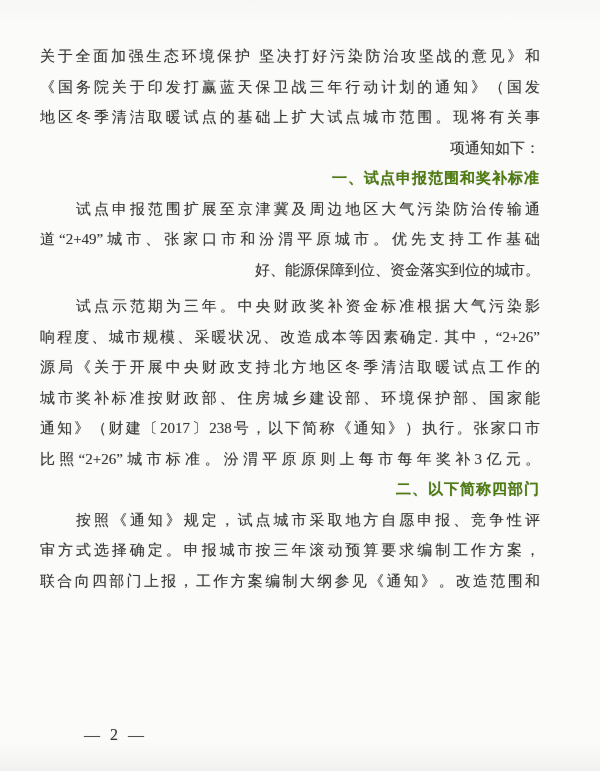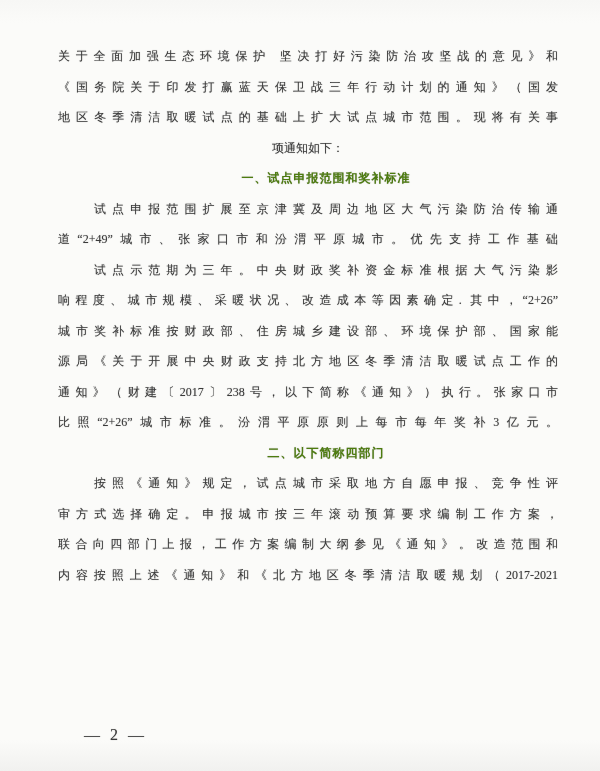--- a/index.html
+++ b/index.html
@@ -16,50 +16,51 @@
     font-family: "Liberation Serif", "DejaVu Serif", serif;
   }
   .page {
     position: absolute;
     left: 0; top: 0;
     width: 600px;
     height: 771px;
   }
   .doc-body {
     position: absolute;
-    left: 58px;
+    left: 40px;
     top: 41px;
     width: 500px;
     color: #3a3a3a;
-    font-size: 12px;
+    font-size: 15px;
     text-shadow: 0 0 1px rgba(70,70,70,0.45);
   }
   .line {
     line-height: 30.5px;
     height: 30.5px;
     white-space: nowrap;
-    text-align: center;
+    text-align: right;
   }
   .just {
     white-space: normal;
     text-align: justify;
     text-align-last: justify;
     height: 30.5px;
     overflow: hidden;
   }
   .indent {
     padding-left: 36px;
   }
   .heading {
     font-family: "Liberation Sans", "DejaVu Sans", sans-serif;
     font-weight: 700;
     color: #4d7c0f;
     letter-spacing: 1px;
   }
   .para-gap {
+    margin-top: 6px;
   }
   .footer {
     position: absolute;
     left: 84px;
     top: 723px;
     color: #3a3a3a;
     font-size: 16px;
     letter-spacing: 3px;
     line-height: 24px;
     text-shadow: 0 0 1px rgba(70,70,70,0.4);
@@ -70,26 +71,26 @@
 
 <div class="page">
   <div class="doc-body">
     <div class="line just">关于全面加强生态环境保护 坚决打好污染防治攻坚战的意见》和</div>
     <div class="line just">《国务院关于印发打赢蓝天保卫战三年行动计划的通知》（国发</div>
     <div class="line just">地区冬季清洁取暖试点的基础上扩大试点城市范围。现将有关事</div>
     <div class="line">项通知如下：</div>
     <div class="line heading indent">一、试点申报范围和奖补标准</div>
     <div class="line just indent">试点申报范围扩展至京津冀及周边地区大气污染防治传输通</div>
     <div class="line just">道“2+49”城市、张家口市和汾渭平原城市。优先支持工作基础</div>
+    <div class="line">好、能源保障到位、资金落实到位的城市。</div>
     <div class="line just indent para-gap">试点示范期为三年。中央财政奖补资金标准根据大气污染影</div>
     <div class="line just">响程度、城市规模、采暖状况、改造成本等因素确定. 其中，“2+26”</div>
+    <div class="line just">源局《关于开展中央财政支持北方地区冬季清洁取暖试点工作的</div>
     <div class="line just">城市奖补标准按财政部、住房城乡建设部、环境保护部、国家能</div>
-    <div class="line just">源局《关于开展中央财政支持北方地区冬季清洁取暖试点工作的</div>
     <div class="line just">通知》（财建〔2017〕238号，以下简称《通知》）执行。张家口市</div>
     <div class="line just">比照“2+26”城市标准。汾渭平原原则上每市每年奖补3亿元。</div>
     <div class="line heading indent">二、以下简称四部门</div>
     <div class="line just indent">按照《通知》规定，试点城市采取地方自愿申报、竞争性评</div>
     <div class="line just">审方式选择确定。申报城市按三年滚动预算要求编制工作方案，</div>
     <div class="line just">联合向四部门上报，工作方案编制大纲参见《通知》。改造范围和</div>
-    <div class="line just">内容按照上述《通知》和《北方地区冬季清洁取暖规划（2017-2021</div>
   </div>
   <div class="footer">— 2 —</div>
 </div>
 
 </body></html>

